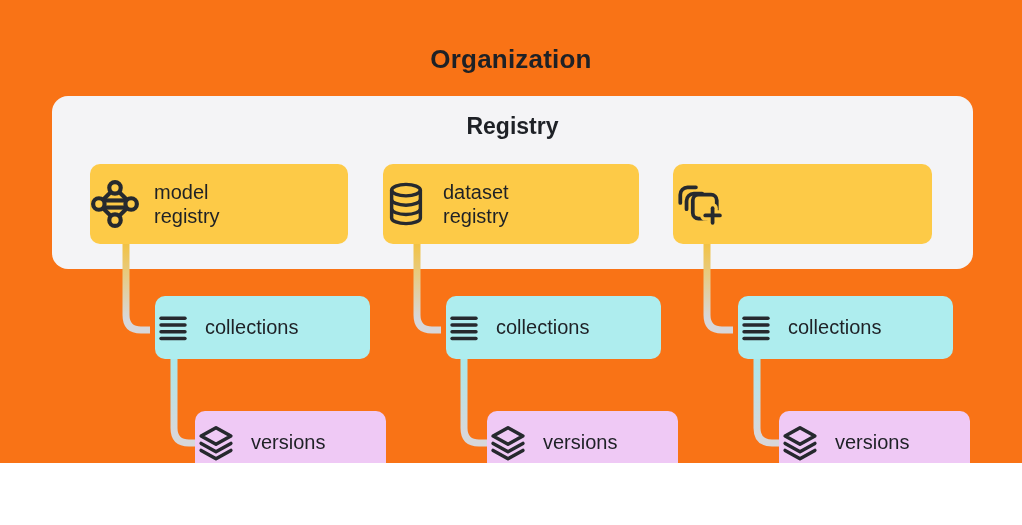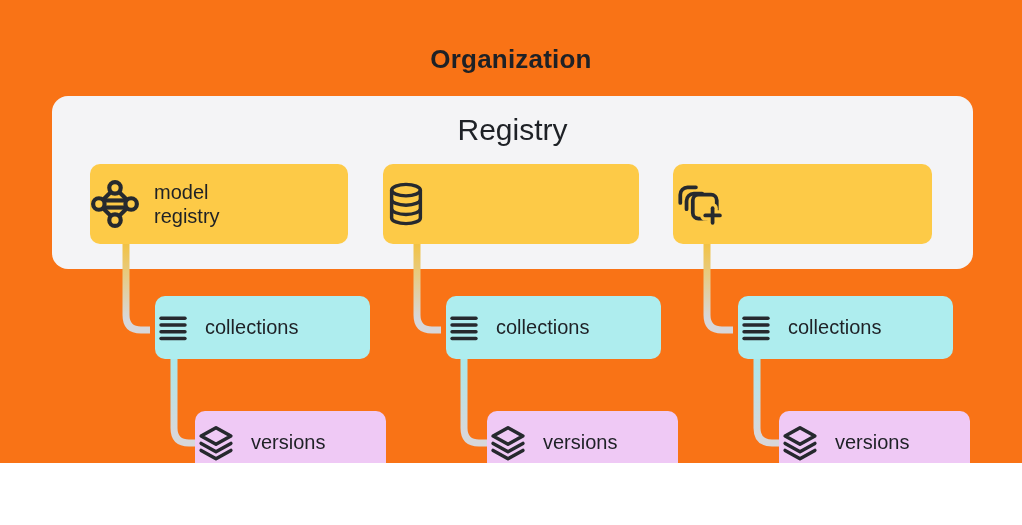--- a/index.html
+++ b/index.html
@@ -24,22 +24,22 @@
     position: absolute;
     left: 52px; top: 96px;
     width: 921px; height: 173px;
     background: #f4f4f6;
     border-radius: 16px;
   }
   .registry-panel-label {
     position: absolute;
     top: 17px; left: 0; right: 0;
     text-align: center;
-    font-size: 30px;
-    font-weight: 400;
+    font-size: 23px;
+    font-weight: 700;
   }
   .connector-layer {
     position: absolute;
     left: 0; top: 0;
     width: 1022px; height: 525px;
     z-index: 2;
     pointer-events: none;
   }
   .node {
     position: absolute;
@@ -140,20 +140,21 @@
 
   <div class="node registry-box c2">
     <svg class="icon" width="46" height="46" viewBox="0 0 48 48">
       <g fill="none" stroke="#26292e" stroke-width="3.6">
         <ellipse cx="24" cy="9.5" rx="15" ry="6"></ellipse>
         <path d="M9,9.5 V38.5 C9,41.8 15.7,44.5 24,44.5 C32.3,44.5 39,41.8 39,38.5 V9.5"></path>
         <path d="M9,19.2 C9,22.5 15.7,25.2 24,25.2 C32.3,25.2 39,22.5 39,19.2"></path>
         <path d="M9,28.9 C9,32.2 15.7,34.9 24,34.9 C32.3,34.9 39,32.2 39,28.9"></path>
       </g>
     </svg>
+    <span class="node-label">dataset registry</span>
   </div>
   <div class="node collections-box c2">
     <svg class="icon" width="36" height="36" viewBox="0 0 48 48">
       <g fill="none" stroke="#26292e" stroke-width="4.5" stroke-linecap="round">
         <line x1="8" y1="11" x2="40" y2="11"></line>
         <line x1="8" y1="20" x2="40" y2="20"></line>
         <line x1="8" y1="29" x2="40" y2="29"></line>
         <line x1="8" y1="38" x2="40" y2="38"></line>
       </g>
     </svg>

